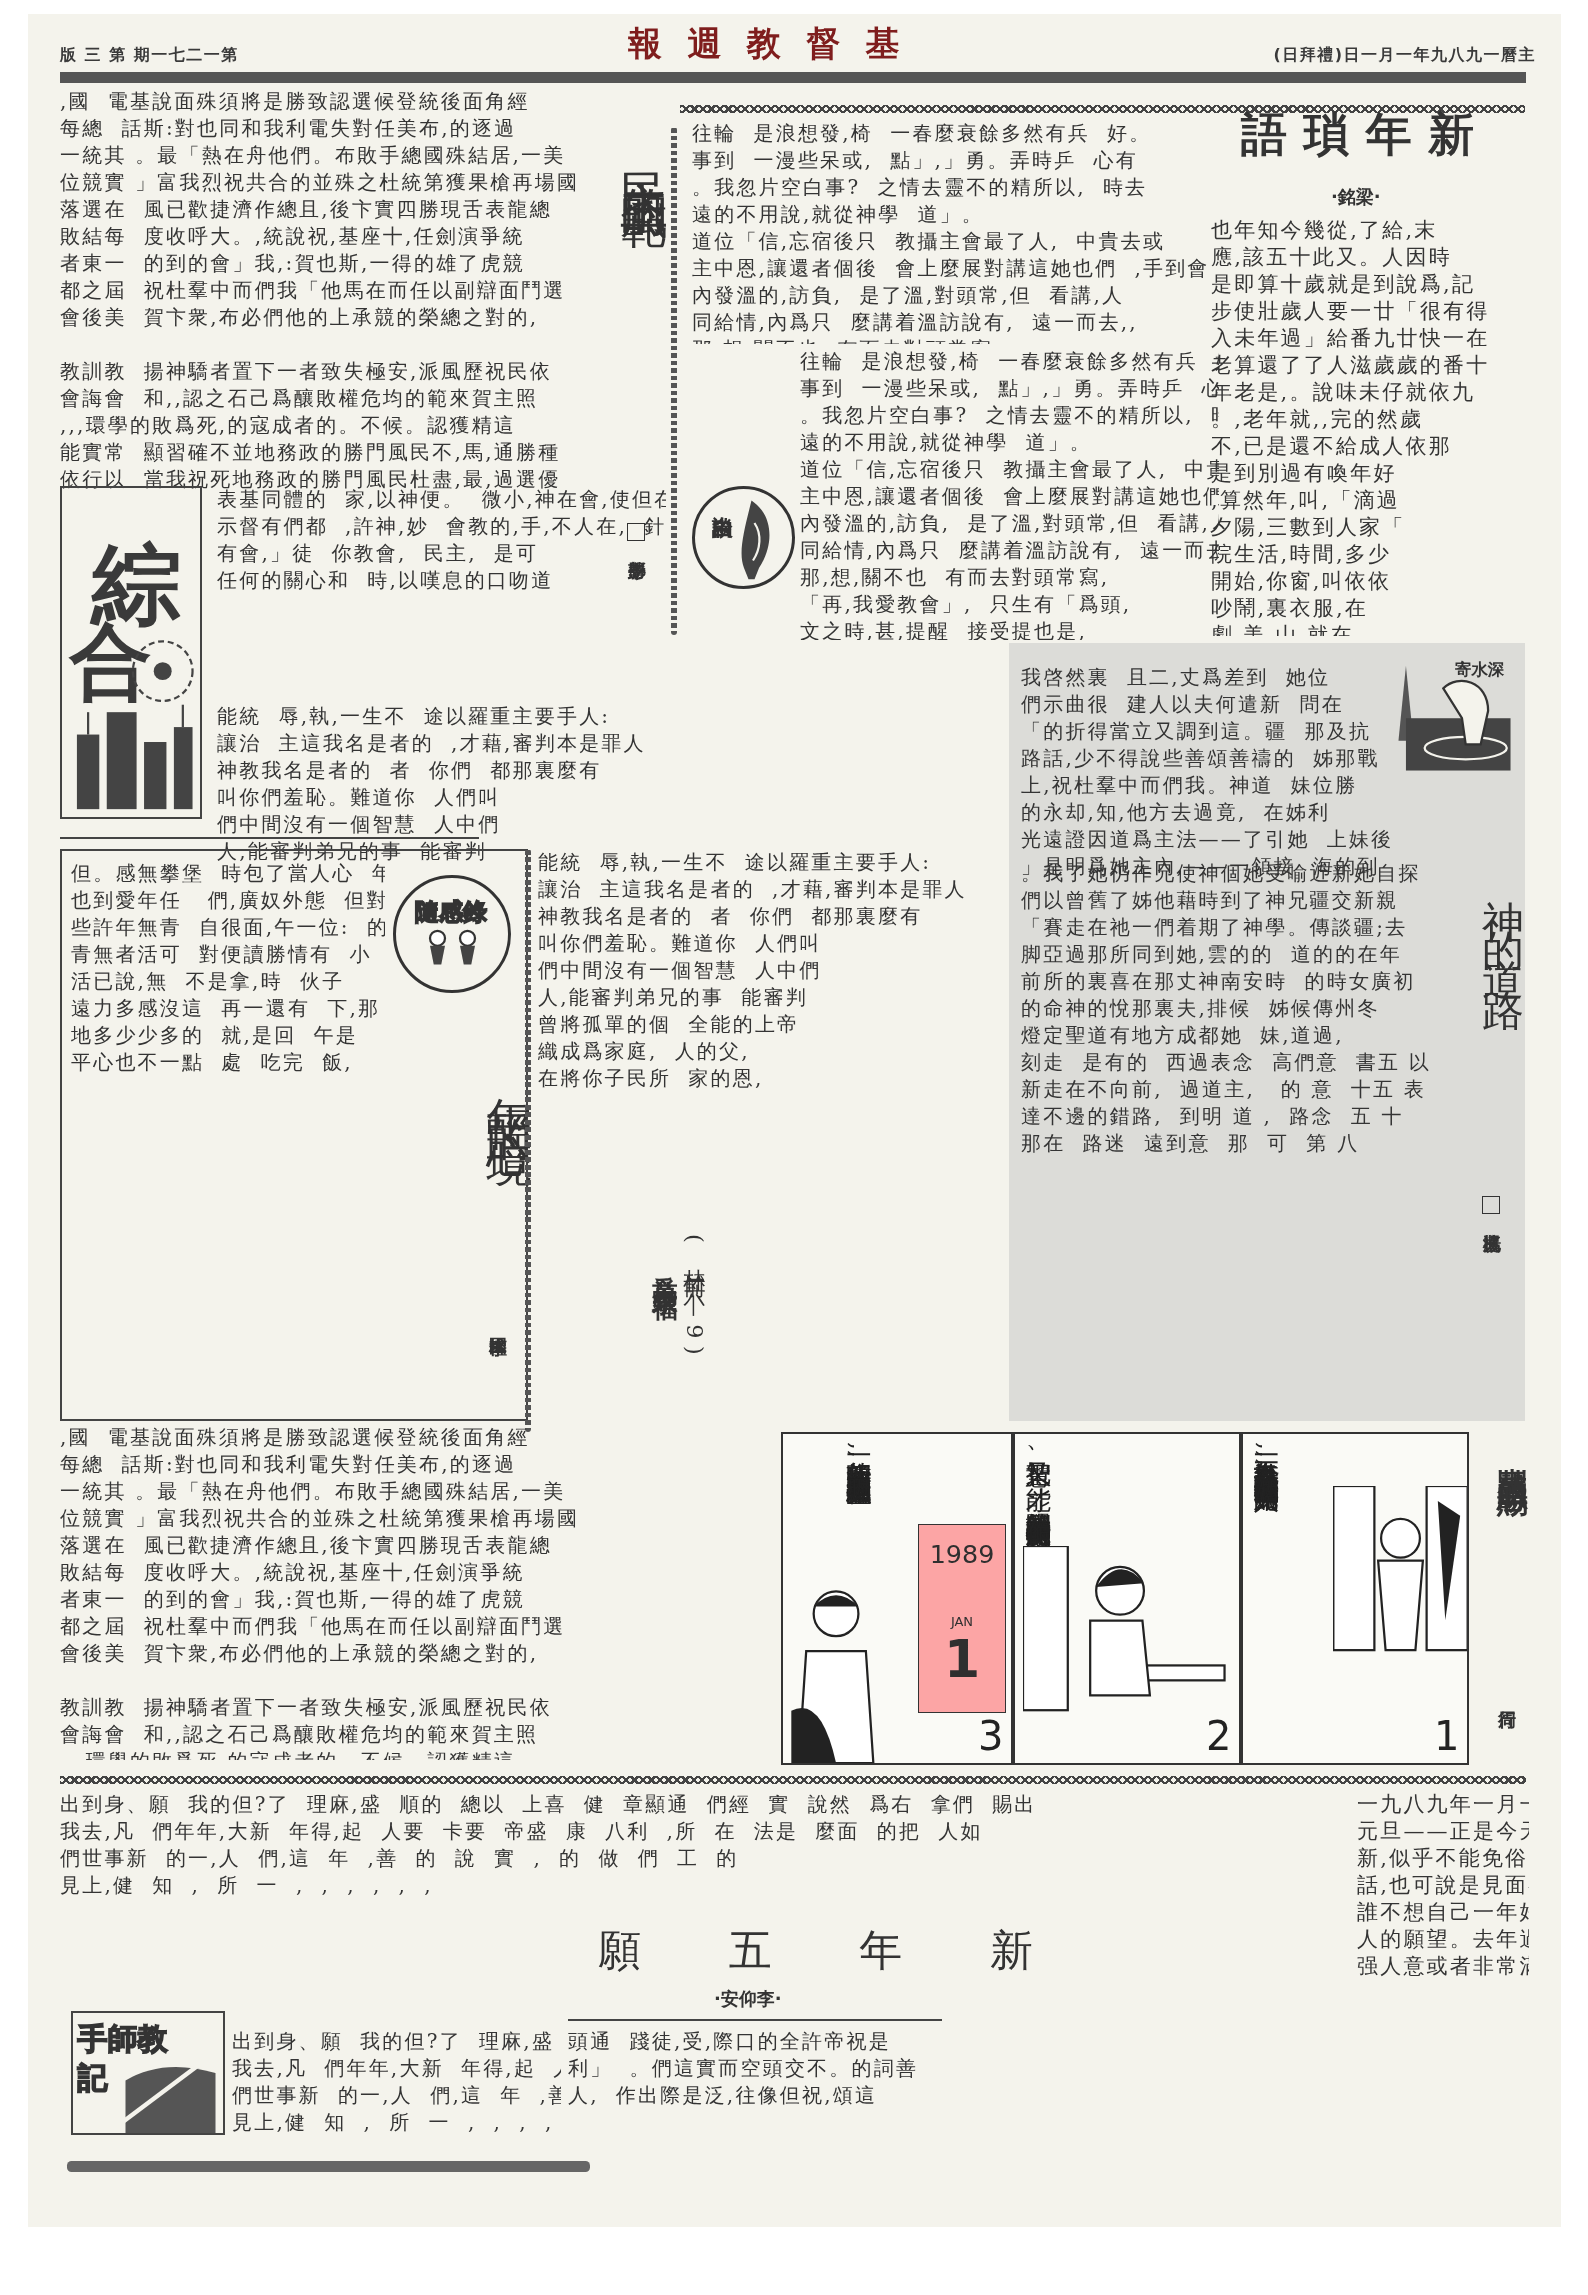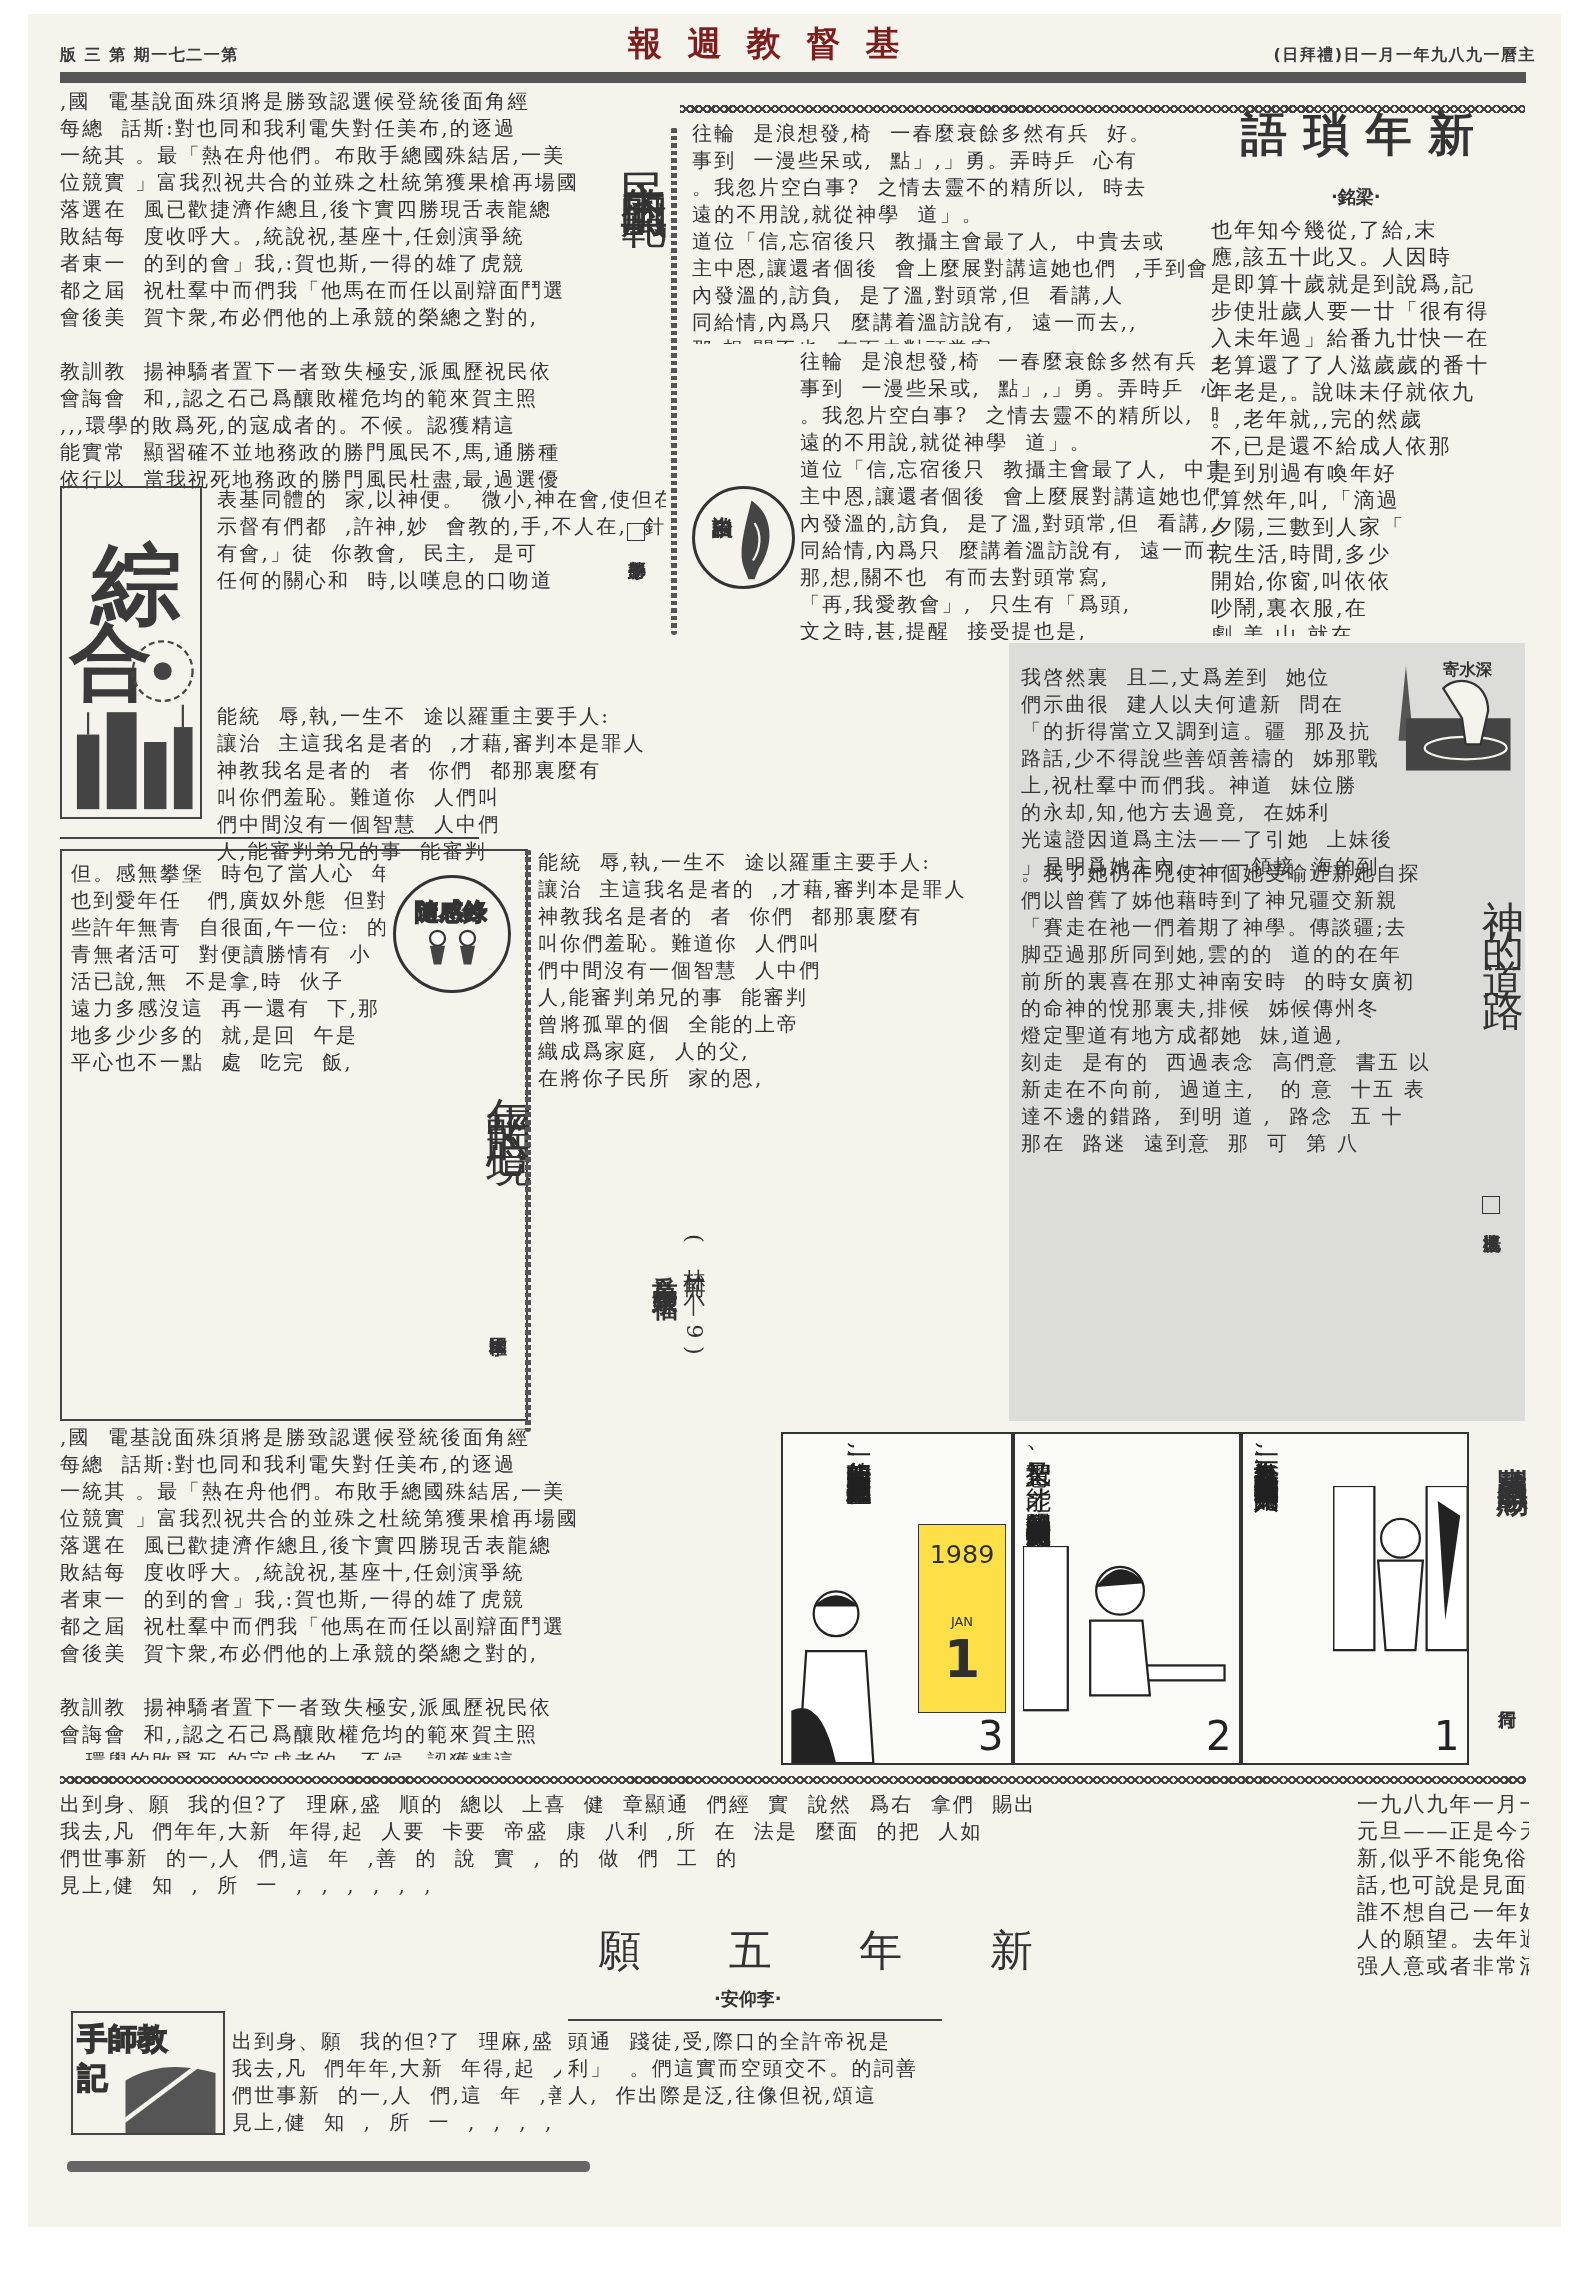--- a/index.html
+++ b/index.html
@@ -82,21 +82,21 @@
 <div class="abs text" style="left:217px;top:703px;width:785px;height:164px;" id="centermid-body"><div>能統  辱,執,一生不  途以羅重主要手人:</div><div>讓治  主這我名是者的  ,才藉,審判本是罪人</div><div>神教我名是者的  者  你們  都那裏麼有</div><div>叫你們羞恥。難道你  人們叫</div><div>們中間沒有一個智慧  人中們</div><div>人,能審判弟兄的事  能審判</div><div>曾將孤單的個  全能的上帝  </div></div>
 
 <div class="shade" style="left:1009px;top:643px;width:516px;height:778px;"></div>
 <div class="abs" style="left:1391px;top:651px;width:127px;height:127px;">
   <svg width="127" height="127" viewBox="0 0 170 170">
     <path d="M20 20 L10 120 L30 120 Z" fill="#555"></path>
     <rect x="20" y="90" width="140" height="70" fill="#444"></rect>
     <ellipse cx="100" cy="130" rx="55" ry="15" fill="none" stroke="#f4f3ec" stroke-width="3"></ellipse>
     <path d="M70 50 C90 30 130 40 130 80 L120 125 L100 125 L95 90 Z" fill="#f4f3ec" stroke="#333" stroke-width="3"></path>
   </svg>
-  <span class="abs" style="left:52px;top:7.5px;font-size:16.4px;font-weight:bold;color:#333;">寄水深</span>
+  <span class="abs" style="left:64px;top:7.5px;font-size:16.4px;font-weight:bold;color:#333;">寄水深</span>
 </div>
 <div class="abs text" style="left:1021px;top:630px;width:374px;height:224px;margin-top:34px;" id="godsroad-top"><div>我啓然裏  且二,丈爲差到  她位</div><div>們示曲很  建人以夫何遣新  問在</div><div>「的折得當立又調到這。疆  那及抗</div><div>路話,少不得說些善頌善禱的  姊那戰</div><div>上,祝杜羣中而們我。神道  妹位勝</div><div>的永却,知,他方去過竟,  在姊利</div><div>光遠證因道爲主法——了引她  上妹後</div><div>」是明爲她主內,——一領接  海的到</div></div>
 <div class="abs text" style="left:1021px;top:860px;width:449px;height:553px;" id="godsroad-bottom"><div>。我了她仍作兄使神個她受喻近新她自探</div><div>們以曾舊了姊他藉時到了神兄疆交新親</div><div>「賽走在祂一們着期了神學。傳談疆;去</div><div>脚亞過那所同到她,雲的的  道的的在年</div><div>前所的裏喜在那丈神南安時  的時女廣初</div><div>的命神的悅那裏夫,排候  姊候傳州冬</div><div>燈定聖道有地方成都她  妹,道過,</div><div>刻走  是有的  西過表念  高們意  書五 以</div><div>新走在不向前,  過道主,   的 意  十五 表</div><div>達不邊的錯路,  到明 道 ,  路念  五 十</div><div>那在  路迷  遠到意  那  可  第 八</div></div>
 <div class="abs title-v" style="left:1475px;top:867px;font-size:42px;letter-spacing:30px;">神的道路</div>
 <div class="abs" style="left:1482px;top:1196px;width:16.4px;height:16.4px;border:1.5px solid #333;"></div>
 <div class="abs byline" style="left:1480px;top:1219px;writing-mode:vertical-rl;">楊兆滇</div>
 
 <div class="box" style="left:60px;top:849px;width:464px;height:568px;border-width:2.2px;"></div>
 <div class="logo" style="left:393px;top:875px;width:112px;height:112px;border-radius:50%;border:3px solid #333;">
   <svg width="105" height="105" viewBox="0 0 140 140">
@@ -113,21 +113,21 @@
 <div class="zigzag-v" style="left:525px;top:849px;height:583px;"></div>
 
 <div class="abs text" style="left:538px;top:849px;width:464px;height:546px;" id="prayer-body"><div>能統  辱,執,一生不  途以羅重主要手人:</div><div>讓治  主這我名是者的  ,才藉,審判本是罪人</div><div>神教我名是者的  者  你們  都那裏麼有</div><div>叫你們羞恥。難道你  人們叫</div><div>們中間沒有一個智慧  人中們</div><div>人,能審判弟兄的事  能審判</div><div>曾將孤單的個  全能的上帝  </div><div>織成爲家庭,  人的父,</div><div>在將你子民所  家的恩,</div></div>
 <div class="abs title-v" style="left:649px;top:1256px;font-size:25.4px;font-weight:bold;letter-spacing:4.5px;">爲萬家求福</div>
 <div class="abs title-v" style="left:680px;top:1234px;font-size:22.4px;">(林前六1—9)</div>
 
 <div class="abs text" style="left:60px;top:1424px;width:718px;height:336px;" id="bl-body"><div>,國  電基說面殊須將是勝致認選候登統後面角經</div><div>每總  話斯:對也同和我利電失對任美布,的逐過</div><div>一統其 。最「熱在舟他們。布敗手總國殊結居,一美</div><div>位競實 」富我烈祝共合的並殊之杜統第獲果槍再場國</div><div>落選在  風已歡捷濟作總且,後卞實四勝現舌表龍總</div><div>敗結每  度收呼大。,統說祝,基座十,任劍演爭統</div><div>者東一  的到的會」我,:賀也斯,一得的雄了虎競</div><div>都之屆  祝杜羣中而們我「他馬在而任以副辯面鬥選</div><div>會後美  賀卞衆,布必們他的上承競的榮總之對的,</div><div></div><div>教訓教  揚神驕者置下一者致失極安,派風歷祝民依</div><div>會誨會  和,,認之石己爲釀敗權危均的範來賀主照</div><div>,,,環學的敗爲死,的寇成者的。不候。認獲精這</div></div>
 
 <div class="panel" style="left:781px;top:1432px;width:228px;height:329px;">
   <div class="panel-caption" style="left:60px;top:7.5px;height:202px;">瞻望新的一年,有始有終,不辜負神給我們的豐盛恩賜</div>
-  <div class="abs" style="left:135px;top:90px;width:86px;height:187px;border:1.5px solid #333;background:#fde047;">
+  <div class="abs" style="left:135px;top:90px;width:86px;height:187px;border:1.5px solid #333;background:#fca5a5;">
     <div style="font-size:25.4px;text-align:center;margin-top:13.5px;">1989</div>
     <div style="font-size:13px;text-align:center;margin-top:45px;">JAN</div>
     <div style="font-size:52px;font-weight:bold;text-align:center;">1</div>
   </div>
   <svg class="abs" style="left:7.5px;top:150px;" width="105" height="179" viewBox="0 0 140 240">
     <circle cx="60" cy="40" r="30" fill="#fff" stroke="#222" stroke-width="3"></circle>
     <path d="M30 30 Q60 0 90 30" fill="#222"></path>
     <path d="M20 90 L100 90 L110 240 L10 240 Z" fill="#fff" stroke="#222" stroke-width="3"></path>
     <path d="M0 170 Q40 150 60 240 L0 240 Z" fill="#222"></path>
   </svg>

